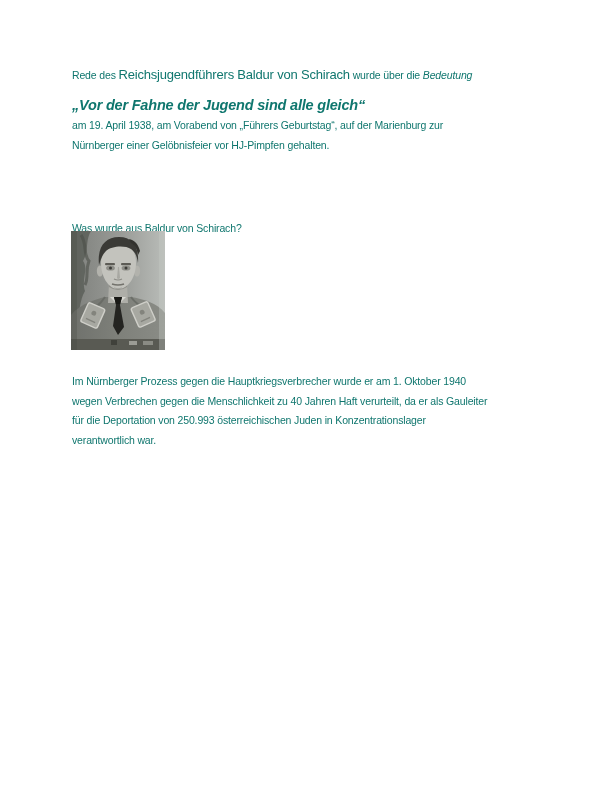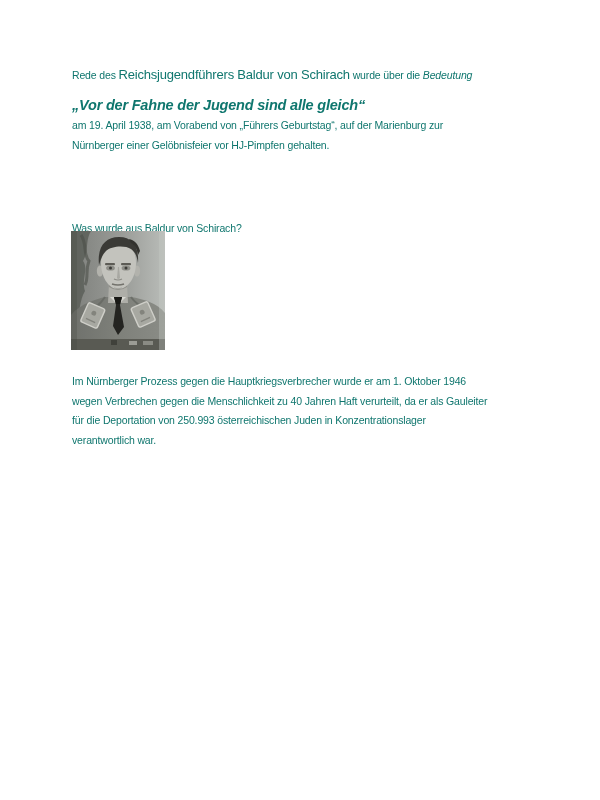--- a/index.html
+++ b/index.html
@@ -146,19 +146,19 @@
       <rect x="58" y="110" width="8" height="4" fill="#9b9c95"></rect>
       <rect x="72" y="110" width="10" height="4" fill="#8a8b84"></rect>
       <rect x="40" y="109" width="6" height="5" fill="#40413b"></rect>
 
       <rect x="0" y="0" width="6" height="119" fill="#3f423d" opacity="0.25"></rect>
       <rect x="88" y="0" width="6" height="119" fill="#c7cac6" opacity="0.35"></rect>
     </svg>
   </div>
 
   <div class="abs body-text outcome">
-    <div>Im Nürnberger Prozess gegen die Hauptkriegsverbrecher wurde er am 1. Oktober 1946</div>
+    <div>Im Nürnberger Prozess gegen die Hauptkriegsverbrecher wurde er am 1. Oktober 1940</div>
     <div>wegen Verbrechen gegen die Menschlichkeit zu 40 Jahren Haft verurteilt, da er als Gauleiter</div>
     <div>für die Deportation von 250.993 österreichischen Juden in Konzentrationslager</div>
     <div>verantwortlich war.</div>
   </div>
 
 </div>
 
 </body></html>

